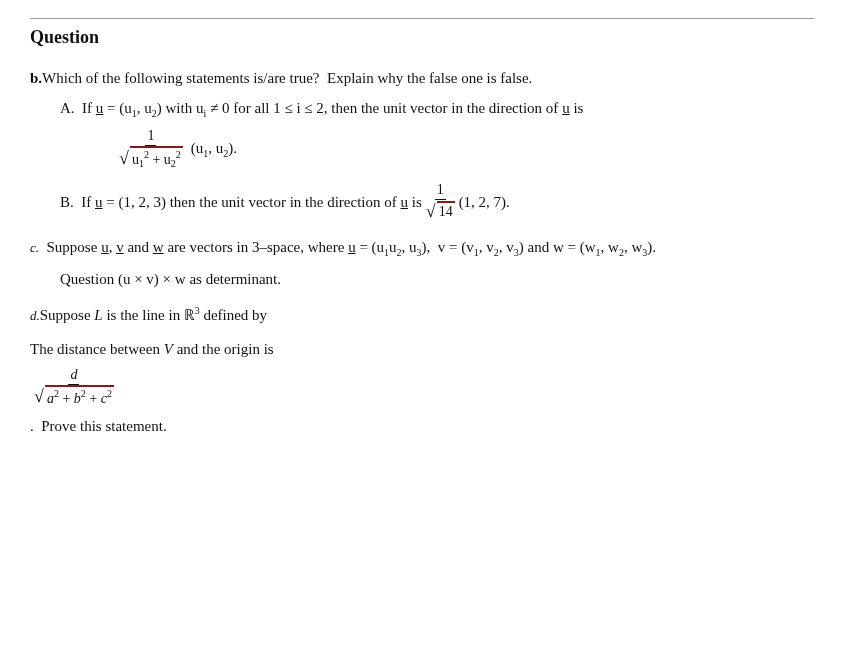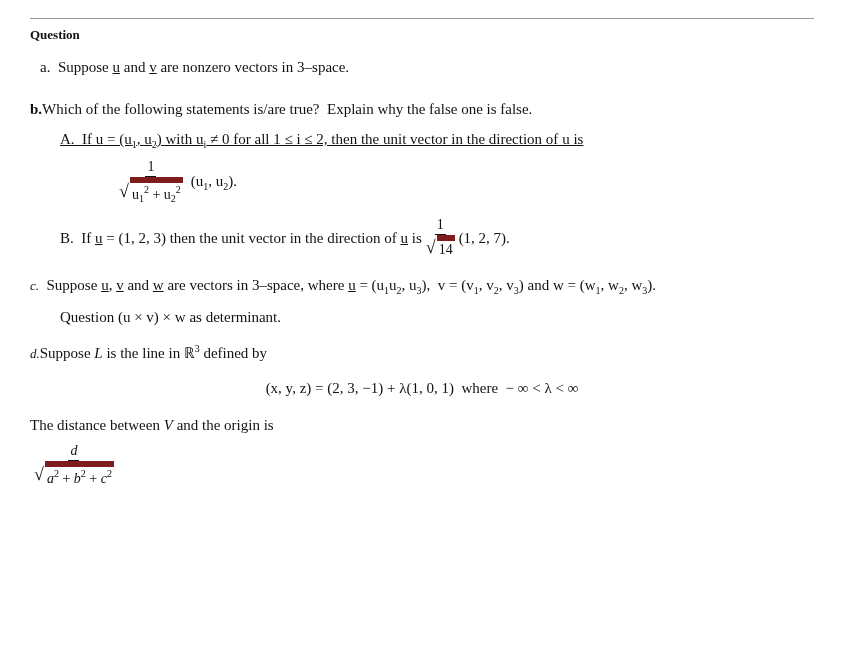--- a/index.html
+++ b/index.html
@@ -11,22 +11,22 @@
       padding: 18px 30px 30px 30px;
       width: 844px;
       min-height: 672px;
     }
     .top-border {
       border-top: 1px solid #999;
       margin-bottom: 8px;
     }
     .question-label {
       font-weight: bold;
-      font-size: 13px;
-      margin-bottom: 12px;
+      font-size: 18px;
+      margin-bottom: 6px;
     }
     .part {
       margin-bottom: 10px;
     }
     .part-a {
       margin-left: 10px;
       margin-bottom: 10px;
     }
     .indent1 {
       margin-left: 30px;
@@ -64,21 +64,21 @@
       display: inline-flex;
       align-items: center;
       vertical-align: middle;
     }
     .sqrt-symbol {
       font-size: 18px;
       line-height: 1;
       margin-right: 1px;
     }
     .sqrt-content {
-      border-top: 6px solid #7f1d1d;
+      border-top: 2px solid #7f1d1d;
       padding: 0 2px;
       display: inline-block;
       line-height: 1.3;
     }
     sup {
       font-size: 10px;
       vertical-align: super;
     }
     sub {
       font-size: 10px;
@@ -107,33 +107,29 @@
     }
   </style>
 </head>
 <body>
 
 <div class="top-border"></div>
 
 <div class="question-label">Question</div>
 
 <div class="part part-a">
-  <div class="line">
-    <span>a.</span>
-    &nbsp;Suppose <u>u</u> and <u>v</u> are nonzero vectors in 3–space.
-  </div>
 </div>
 
 <div class="section-b">
   <div class="line">
     <span class="part-b-label">b.</span>Which of the following statements is/are true?&nbsp; Explain why the false one is false.
   </div>
 
   <div class="indent1">
-    <div class="line" style="display:flex; align-items:flex-start; flex-wrap:wrap; gap:4px;text-decoration:underline;">
+    <div class="line" style="display:flex; align-items:flex-start; flex-wrap:wrap; gap:4px;">
       <span>A.&nbsp; If <u>u</u> = (u<sub>1</sub>, u<sub>2</sub>) with u<sub>i</sub> ≠ 0 for all 1 ≤ i ≤ 2, then the unit vector in the direction of <u>u</u> is</span>
     </div>
     <div class="line indent2" style="display:flex; align-items:center; gap:4px; margin-top:2px;">
       <span class="frac">
         <span class="num">1</span>
         <span class="den">
           <span class="sqrt-expr">
             <span class="sqrt-symbol">√</span>
             <span class="sqrt-content">u<sub>1</sub><sup>2</sup> + u<sub>2</sub><sup>2</sup></span>
           </span>
@@ -167,31 +163,29 @@
   </div>
   <div class="line indent1">
     Question (u × v) × w as determinant.
   </div>
 </div>
 
 <div class="section-d" style="margin-top:12px;">
   <div class="line">
     <span style="font-size:13px; font-style:italic;">d.</span>Suppose <em>L</em> is the line in ℝ<sup>3</sup> defined by
   </div>
-  <div class="centered-line">
-    (x, y, z) = (2, 3, −1) + λ(1, 0, 1)&nbsp; where &nbsp;− ∞ &lt; λ &lt; ∞
-  </div>
 </div>
 
 <div class="section-e" style="margin-top:10px;">
   <div class="line" style="display:flex; align-items:flex-start; gap:6px; margin-top:6px; flex-wrap:wrap;flex-direction:column;">
     <span>The distance between <em>V</em> and the origin is</span>
     <span class="frac">
       <span class="num" style="font-style:italic;">d</span>
       <span class="den">
         <span class="sqrt-expr">
           <span class="sqrt-symbol">√</span>
           <span class="sqrt-content"><em>a</em><sup>2</sup> + <em>b</em><sup>2</sup> + <em>c</em><sup>2</sup></span>
         </span>
       </span>
     </span>
+    <span>.&nbsp; Prove this statement.</span>
   </div>
 </div>
 
 </body></html>

